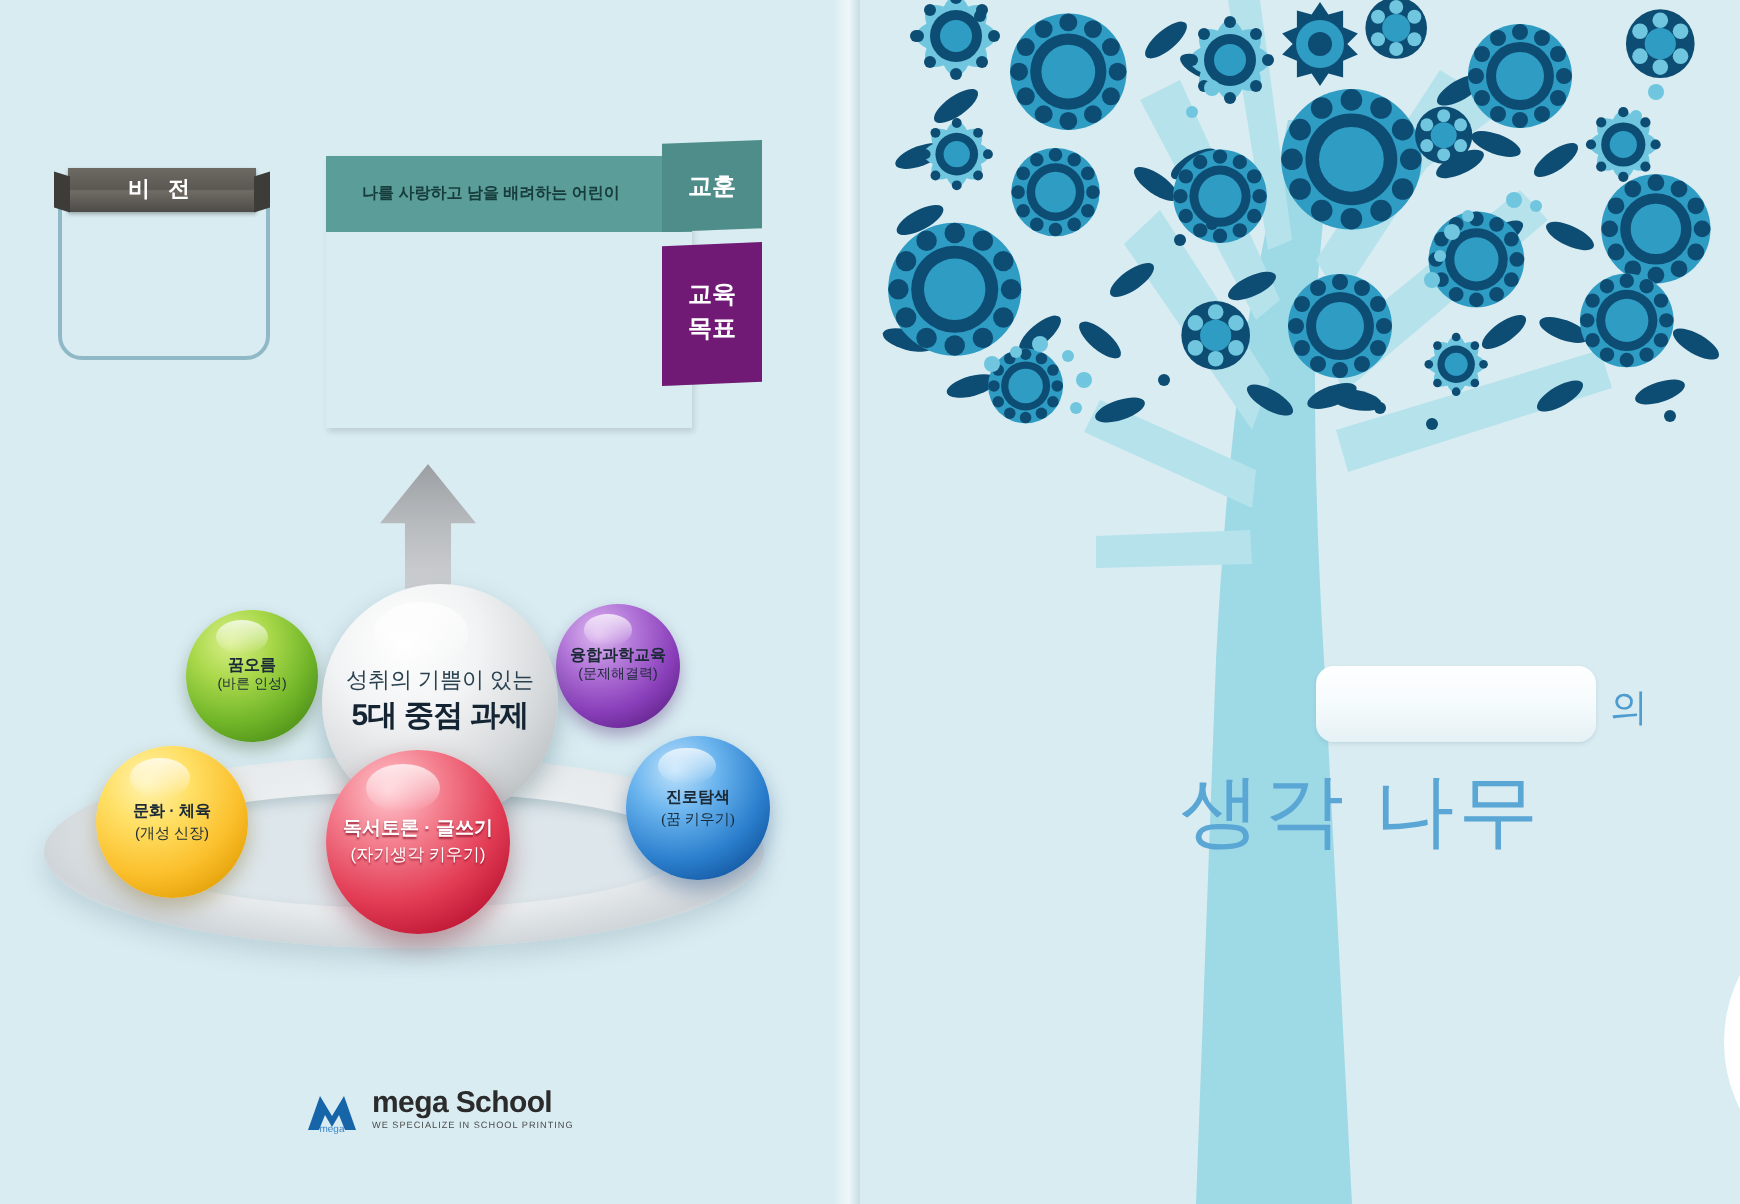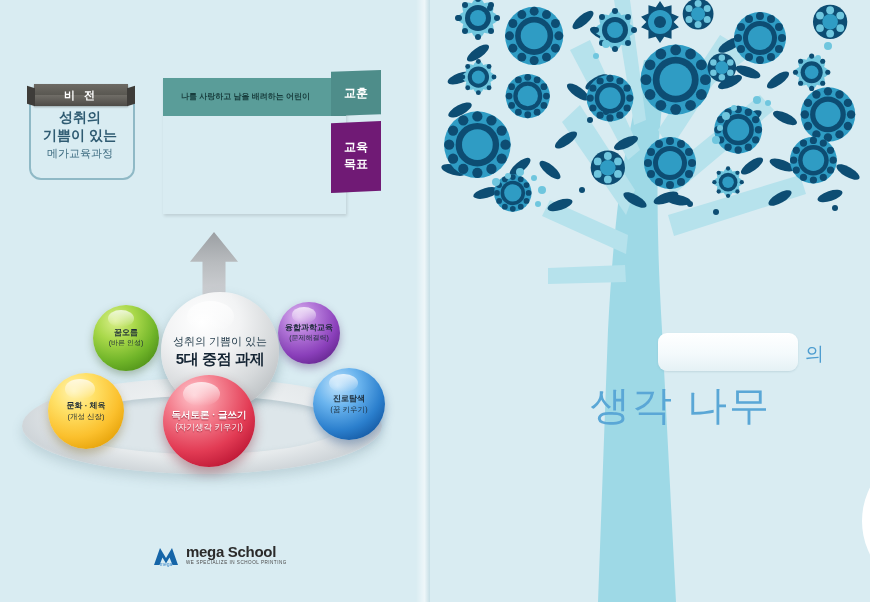--- a/index.html
+++ b/index.html
@@ -122,25 +122,20 @@
 </head>
 <body>
 
 <div id="page">
 
   <div id="back-cover">
 
     <div class="vision-box"></div>
     <div class="vision-ribbon">
       <span>비 전</span>
-    </div>
-    <div class="vision-lines">
-      <div class="l1">성취의</div>
-      <div class="l2">기쁨이 있는</div>
-      <div class="l3">메가교육과정</div>
     </div>
 
     <div class="goal-panel">
       <div class="goal-head">
         <p>나를 사랑하고 남을 배려하는 어린이</p>
       </div>
     </div>
 
     <div class="tab tab-1">
       <span>교훈</span>

